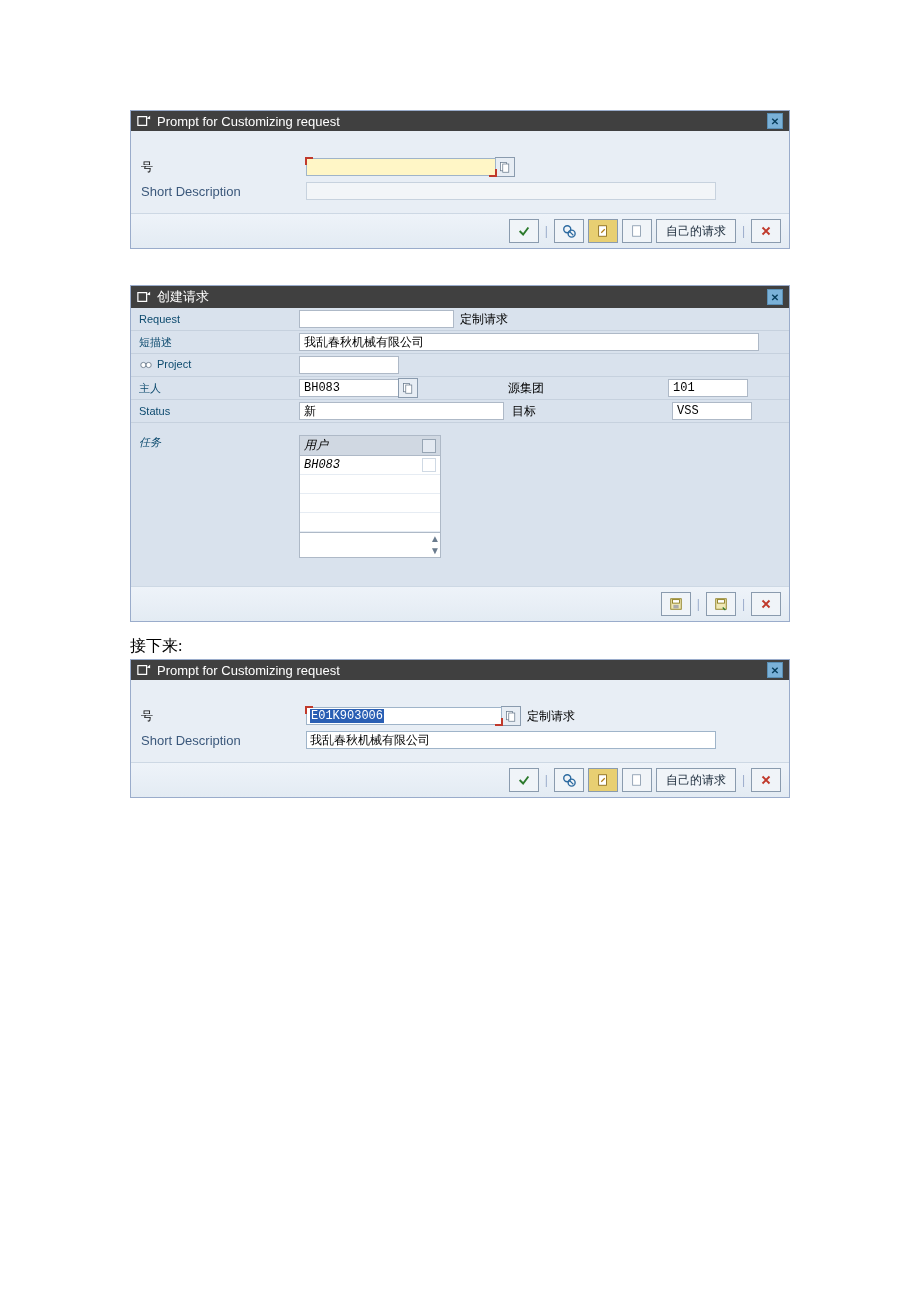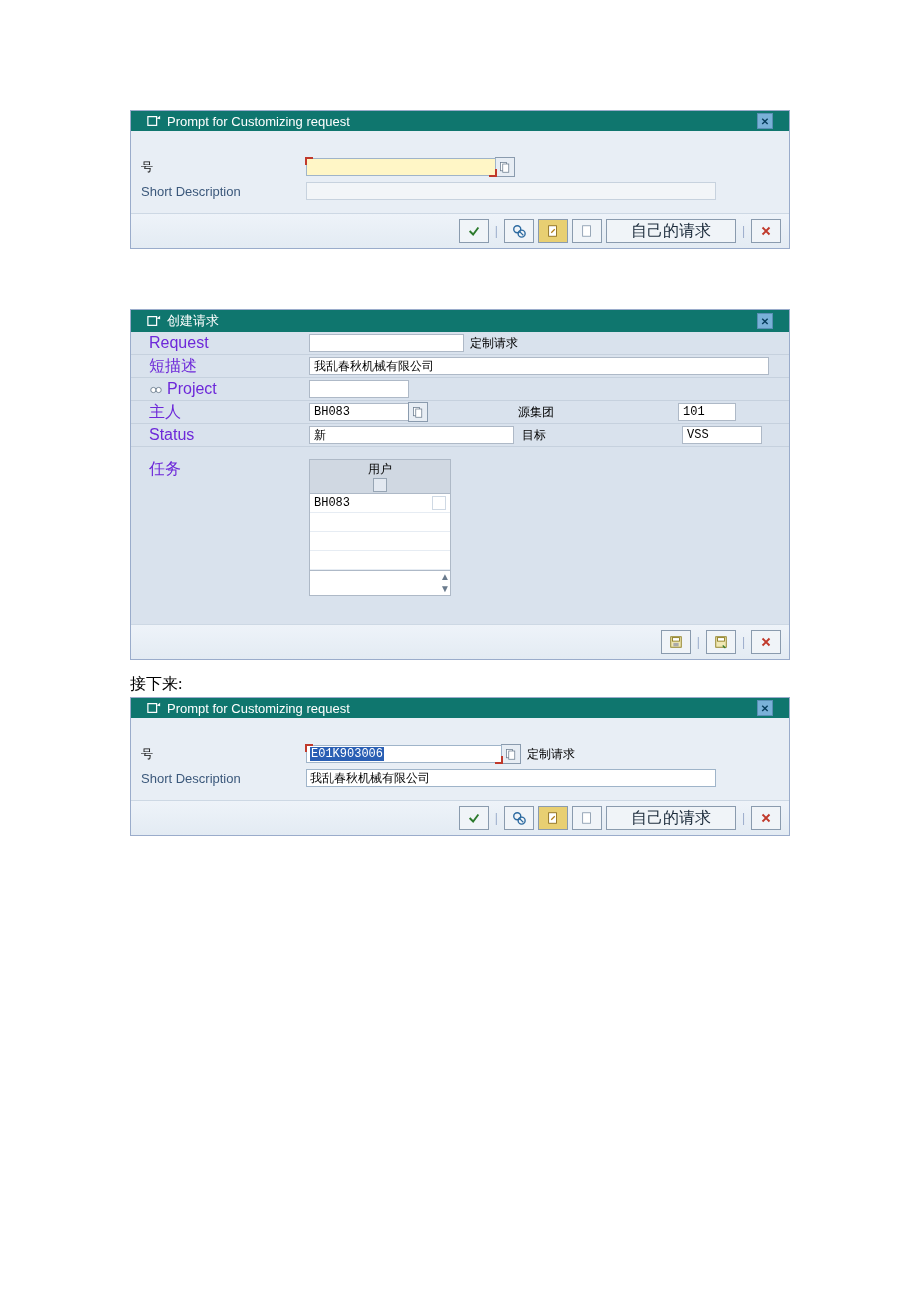--- a/index.html
+++ b/index.html
@@ -14,23 +14,23 @@
     width: 920px;
     padding: 110px 130px 60px 130px;
     box-sizing: border-box;
   }
   .dialog {
     border: 1px solid #9aaccb;
     background: #e8eef5;
     margin-bottom: 6px;
   }
   .dialog-title {
-    background: #0f766e;
+    background: #404040;
     color: #fff;
-    padding: 2px 16px;
+    padding: 2px 6px;
     font-size: 13px;
     display: flex;
     align-items: center;
     justify-content: space-between;
     text-align: right;
   }
   .dialog-title-left { display: flex; align-items: center; gap: 6px; }
   .dialog-title svg.title-glyph { width:14px; height:14px; }
   .dialog-close {
     width: 14px; height: 14px;
@@ -96,40 +96,40 @@
     gap: 4px;
     background: linear-gradient(#eef3f9, #e3ebf3);
   }
   .tb-btn {
     border:1px solid #8a9bae;
     background:#f0f4f8;
     min-width:22px; height:22px;
     display:inline-flex; align-items:center; justify-content:center;
     padding: 0 3px;
   }
-  .tb-btn.txt { padding: 0 24px; font-size:16px; color:#1a2a3a;}
+  .tb-btn.txt { padding: 0 9px; font-size:12px; color:#1a2a3a;}
   .tb-sep { color:#9aaccb; padding:0 2px; }
   .tb-btn svg { width:14px; height:14px; }
   .red-x { stroke:#c0392b; stroke-width:2.2; }
   .green-check { stroke:#2c7a2c; stroke-width:2.2; fill:none;}
   .sect-num {
     font-family: "Times New Roman", SimSun, serif;
     font-size: 16px;
     padding: 8px 0 2px 0;
   }
   
   .grid-body {
     background:#d9e2ed;
     padding:0;
   }
   .glabel {
     width: 160px;
-    padding-left:18px;
-    font-size:16px;
-    color:#6d28d9;
+    padding-left:8px;
+    font-size:11px;
+    color:#0c4a6e;
   }
   .gcell {
     background:#fff;
     border:1px solid #aeb9c7;
     height:18px;
     font-family:"Courier New", monospace;
     font-size:12px;
     padding:0 4px;
     box-sizing:border-box;
     display:inline-flex; align-items:center;
@@ -144,21 +144,21 @@
   .tasks-box {
     display:inline-block;
     border:1px solid #aeb9c7;
     background:#fff;
     width:140px;
   }
   .tasks-header {
     background:#d0d8e2;
     padding:1px 4px;
     border-bottom:1px solid #aeb9c7;
-    display:flex; justify-content:space-between; align-items:center;flex-direction:column;
+    display:flex; justify-content:space-between; align-items:center;
   }
   .tasks-row {
     padding:1px 4px; font-family:"Courier New", monospace;
     border-bottom:1px solid #e6ecf3; height:16px;
     display:flex; justify-content:space-between; align-items:center;
   }
   .tasks-scroll {
     display:flex; flex-direction:column; align-items:center;
     border-top:1px solid #aeb9c7;
   }
@@ -232,21 +232,21 @@
       <span class="tb-btn">
           <svg viewBox="0 0 16 16">
             <path class="red-x" d="M4 4 L12 12 M12 4 L4 12"></path>
           </svg>
         </span>
     </div>
   </div>
 
   <div style="height:30px"></div>
 
-  <div class="dialog" style="background:#d9e2ed;margin-top:24px;">
+  <div class="dialog" style="background:#d9e2ed;">
     <div class="dialog-title">
       <span class="dialog-title-left">
         <svg class="title-glyph" viewBox="0 0 16 16">
             <rect x="1" y="3" width="10" height="10" fill="none" stroke="#fff" stroke-width="1.4"></rect>
             <path d="M11 5 L15 2 L15 6 Z" fill="#fff"></path>
           </svg>
         <span>创建请求</span>
       </span>
       <span class="dialog-close">✕</span>
     </div>
@@ -274,31 +274,31 @@
         <span class="gcell" style="width:100px">BH083</span>
         <span class="f4">
             <svg viewBox="0 0 16 16">
               <rect x="2" y="2" width="8" height="11" fill="#fff" stroke="#6a7b8d"></rect>
               <rect x="5" y="4" width="8" height="11" fill="#fff" stroke="#6a7b8d"></rect>
             </svg>
           </span>
         <span style="width:90px"></span>
         <span style="width:60px">源集团</span>
         <span style="width:100px"></span>
-        <span class="gcell" style="width:58px">101</span>
+        <span class="gcell" style="width:80px">101</span>
       </div>
       <div class="grid-row">
         <div class="glabel">Status</div>
         <span class="gcell" style="width:205px">新</span>
         <span style="width:8px"></span>
         <span style="width:60px">目标</span>
         <span style="width:100px"></span>
         <span class="gcell" style="width:80px">VSS</span>
       </div>
-      <div class="grid-row" style="height:auto; padding:12px 0 18px 0; align-items:flex-start;">
+      <div class="grid-row" style="height:auto; padding:12px 0 18px 0; align-items:flex-start;font-style:italic;">
         <div class="glabel">任务</div>
         <div class="tasks-box">
           <div class="tasks-header">
             <span>用户</span>
             <span style="width:12px;height:12px;border:1px solid #97a5b4;background:#e3e9f1"></span>
           </div>
           <div class="tasks-row">
             <span>BH083</span>
             <span style="width:12px;height:12px;border:1px solid #cfd9e4"></span>
           </div>

